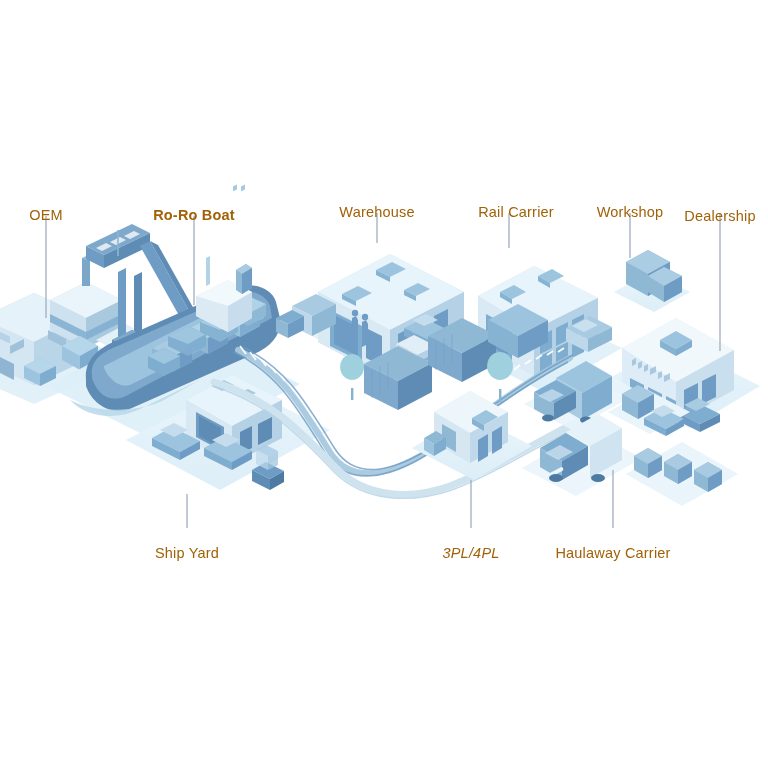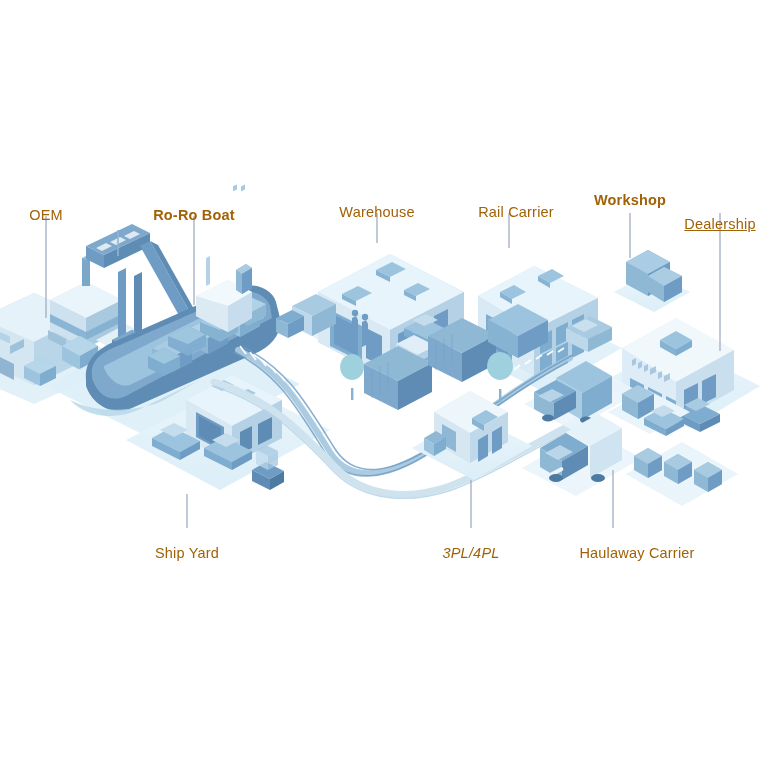--- a/index.html
+++ b/index.html
@@ -497,20 +497,20 @@
         <line x1="471" x2="471" y1="480" y2="528" stroke="#9aa7bd" stroke-width="1.2"></line>
         <line x1="613" x2="613" y1="470" y2="528" stroke="#9aa7bd" stroke-width="1.2"></line>
       </g>
   </svg>
 
   <div id="labels">
       <div class="lbl c" style="left: 46px; top: 207px;">OEM</div>
       <div class="lbl c" style="left: 194px; top: 207px; font-weight: bold;">Ro-Ro Boat</div>
       <div class="lbl c" style="left: 377px; top: 204px;">Warehouse</div>
       <div class="lbl c" style="left: 516px; top: 204px;">Rail Carrier</div>
-      <div class="lbl c" style="left: 630px; top: 192px; font-weight: bold;">Workshop</div>
-      <div class="lbl c" style="left: 720px; top: 216px; text-decoration: underline;">Dealership</div>
+      <div class="lbl c" style="left: 630px; top: 204px;">Workshop</div>
+      <div class="lbl c" style="left: 720px; top: 208px;">Dealership</div>
       <div class="lbl c" style="left: 187px; top: 545px;">Ship Yard</div>
       <div class="lbl c" style="left: 471px; top: 545px; font-style: italic;">3PL/4PL</div>
-      <div class="lbl c" style="left: 637px; top: 545px;">Haulaway Carrier</div>
+      <div class="lbl c" style="left: 613px; top: 545px;">Haulaway Carrier</div>
     </div>
 
 </div>
 
 </body></html>

